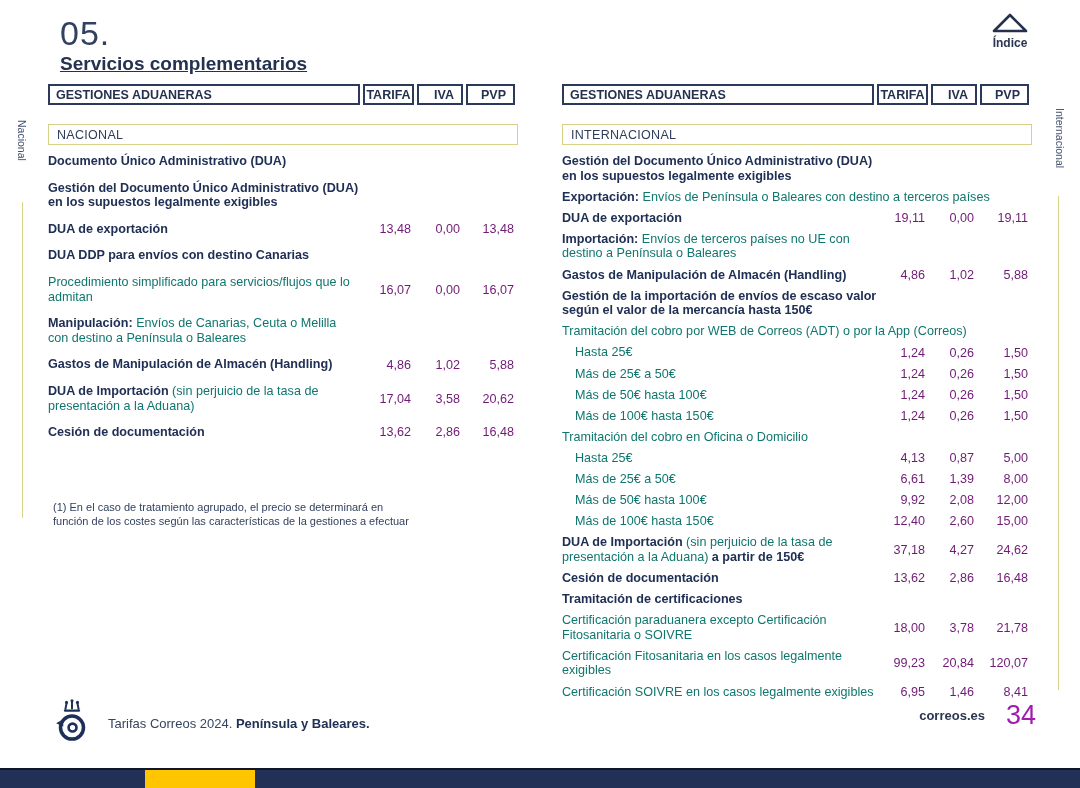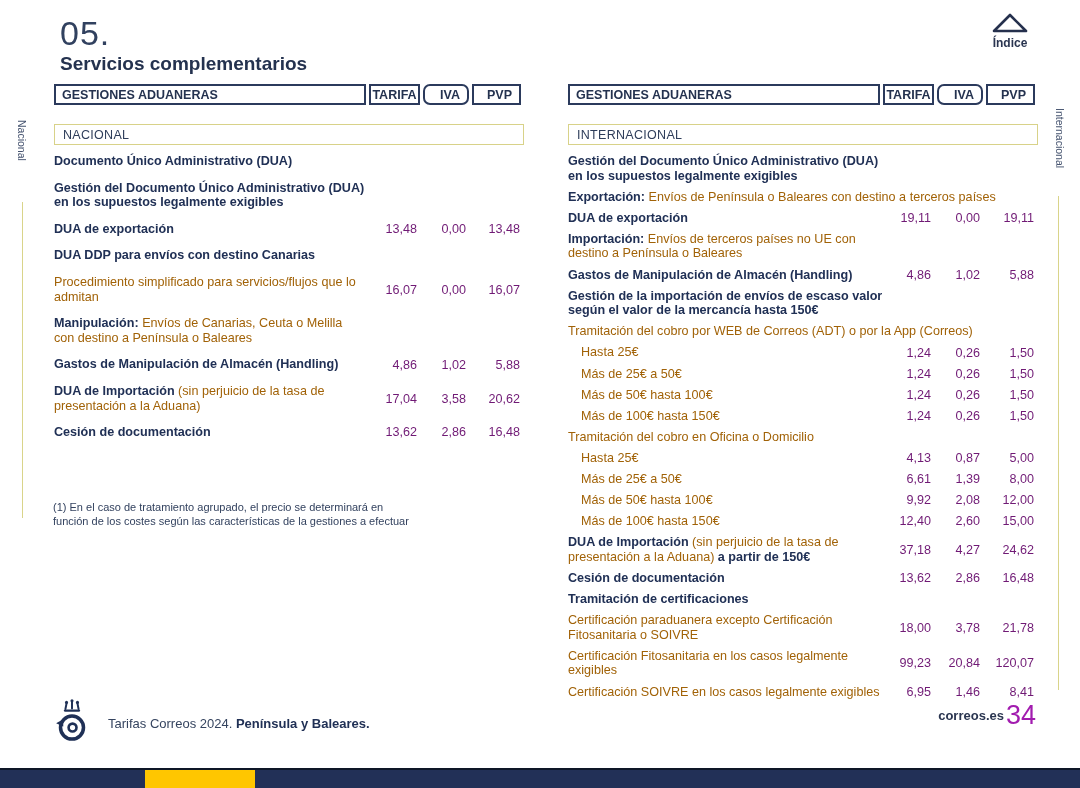--- a/index.html
+++ b/index.html
@@ -7,73 +7,73 @@
   body {
     font-family:"Liberation Sans", sans-serif;
     background:#ffffff;
     color:#2c3b5c;
     position:relative;
     overflow:hidden;
   }
   
   .page-header { position:absolute; left:52px; top:14px; display:flex; align-items:baseline;flex-direction:column; }
   .sec-num { font-size:34px; font-weight:400; color:#31415f; letter-spacing:1px; }
-  .sec-title { font-size:19px; font-weight:bold; color:#24324f; margin-left:8px; }
+  .sec-title { font-size:19px; font-weight:bold; color:#24324f; margin-left:8px;text-decoration:underline; }
   .indice { position:absolute; right:42px; top:12px; width:56px; text-align:center; cursor:pointer; }
   .indice svg { display:block; margin:0 auto; }
   .indice-label { font-size:12px; font-weight:bold; color:#2a3550; margin-top:2px; }
 
   
   .side-label { position:absolute; font-size:10.5px; color:#45536f; white-space:nowrap; transform:rotate(90deg); transform-origin:left top; }
   #side-left  { left:28px;  top:120px; }
   #side-right { left:1066px; top:108px; }
   .vline { position:absolute; width:1px; background:#d9d48a; }
   #vline-left  { left:22px;  top:202px; height:316px; }
   #vline-right { left:1058px; top:196px; height:494px; }
 
   
-  .ttable { position:absolute; top:84px; width:470px;margin-left:6px; }
+  .ttable { position:absolute; top:84px; width:470px; }
   #table-0 { left:48px; }
   #table-1 { left:562px; }
 
   .thead { display:flex; height:21px; }
   .th { border:2px solid #2b3a5c; font-size:12.5px; font-weight:bold; color:#24324f;
         display:flex; align-items:center; height:21px; }
   .th-name   { width:312px; padding-left:6px; margin-right:3px; }
   .th-tarifa { width:51px; justify-content:center; margin-right:3px; }
-  .th-iva    { width:46px; justify-content:flex-end; padding-right:7px; margin-right:3px;border-radius:7px; }
+  .th-iva    { width:46px; justify-content:flex-end; padding-right:7px; margin-right:3px; }
   .th-pvp    { width:49px; justify-content:flex-end; padding-right:7px; }
 
   .section-box { margin-top:19px; height:21px; border:1px solid #d8d289; display:flex; align-items:center;
                  padding-left:8px; font-size:12.5px; color:#2e3d5a; letter-spacing:0.3px; }
 
   .rows { margin-top:9px; }
   .row { display:flex; align-items:center; }
   #table-0 .row { margin-bottom:12px; }
   #table-1 .row { margin-bottom:6.5px; }
   .row-label { width:315px; font-size:12.6px; line-height:1.16; white-space:pre-line; }
   .row--full .row-label { width:470px; }
   .row--indent .row-label { padding-left:13px; }
   .row-label .b { font-weight:bold; color:#203055; }
-  .row-label .r { font-weight:normal; color:#a16207; }
+  .row-label .r { font-weight:normal; color:#0f766e; }
   .val { font-size:12.6px; color:#701a75; text-align:right; }
   .val-tarifa { width:54px; padding-right:6px; }
   .val-iva    { width:49px; padding-right:6px; }
   .val-pvp    { width:52px; padding-right:4px; }
 
   
   .footnote { position:absolute; left:53px; top:500px; width:380px; font-size:11px; line-height:1.3;
               color:#33425f; white-space:pre-line; }
 
   
   .footer-left { position:absolute; left:52px; top:698px; display:flex; align-items:center; }
   .footer-text { font-size:13px; color:#35445f; margin-left:16px; }
   .footer-text .b { font-weight:bold; color:#203055; }
   .footer-right { position:absolute; right:44px; top:700px; display:flex; align-items:center; }
-  .site { font-size:13px; font-weight:bold; color:#2a3550; margin-right:2px; }
+  .site { font-size:13px; font-weight:bold; color:#2a3550; margin-right:21px; }
   .page-num { font-size:27px; color:#a21caf; }
 
   
   .bottom-bar { position:absolute; left:0; bottom:0; width:1080px; height:20px;
                 background:#223057; border-top:2px solid #0e1627; }
   .bottom-bar .yellow { position:absolute; left:145px; top:0; width:110px; height:18px; background:#ffc600; }
 </style>
 </head>
 <body>
 

